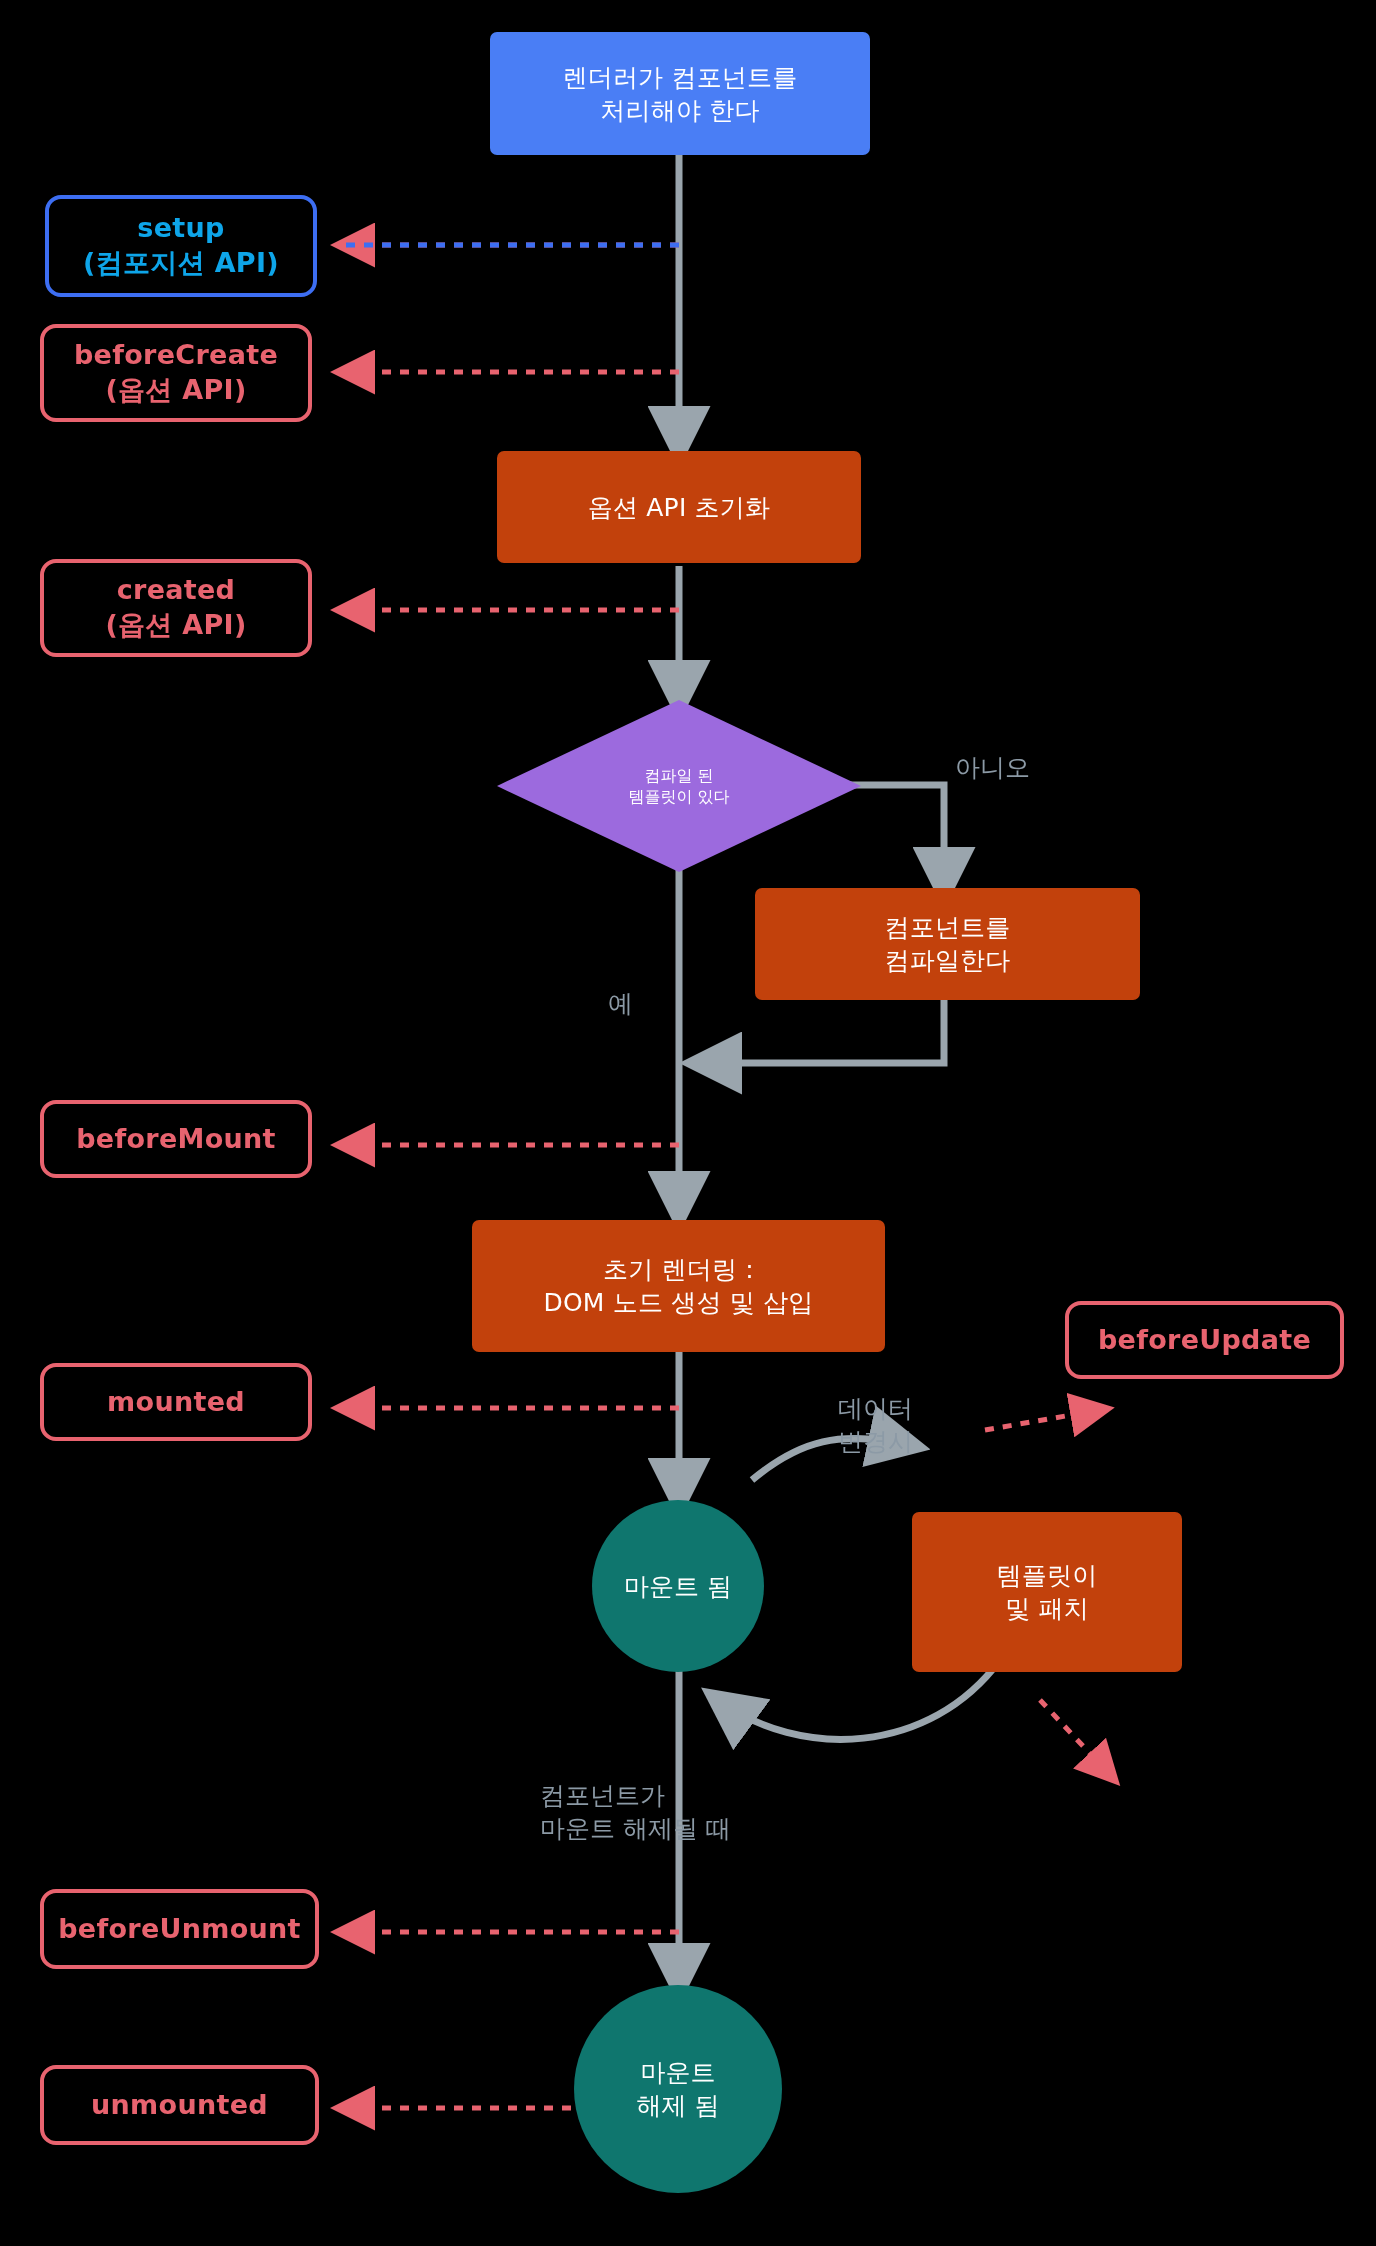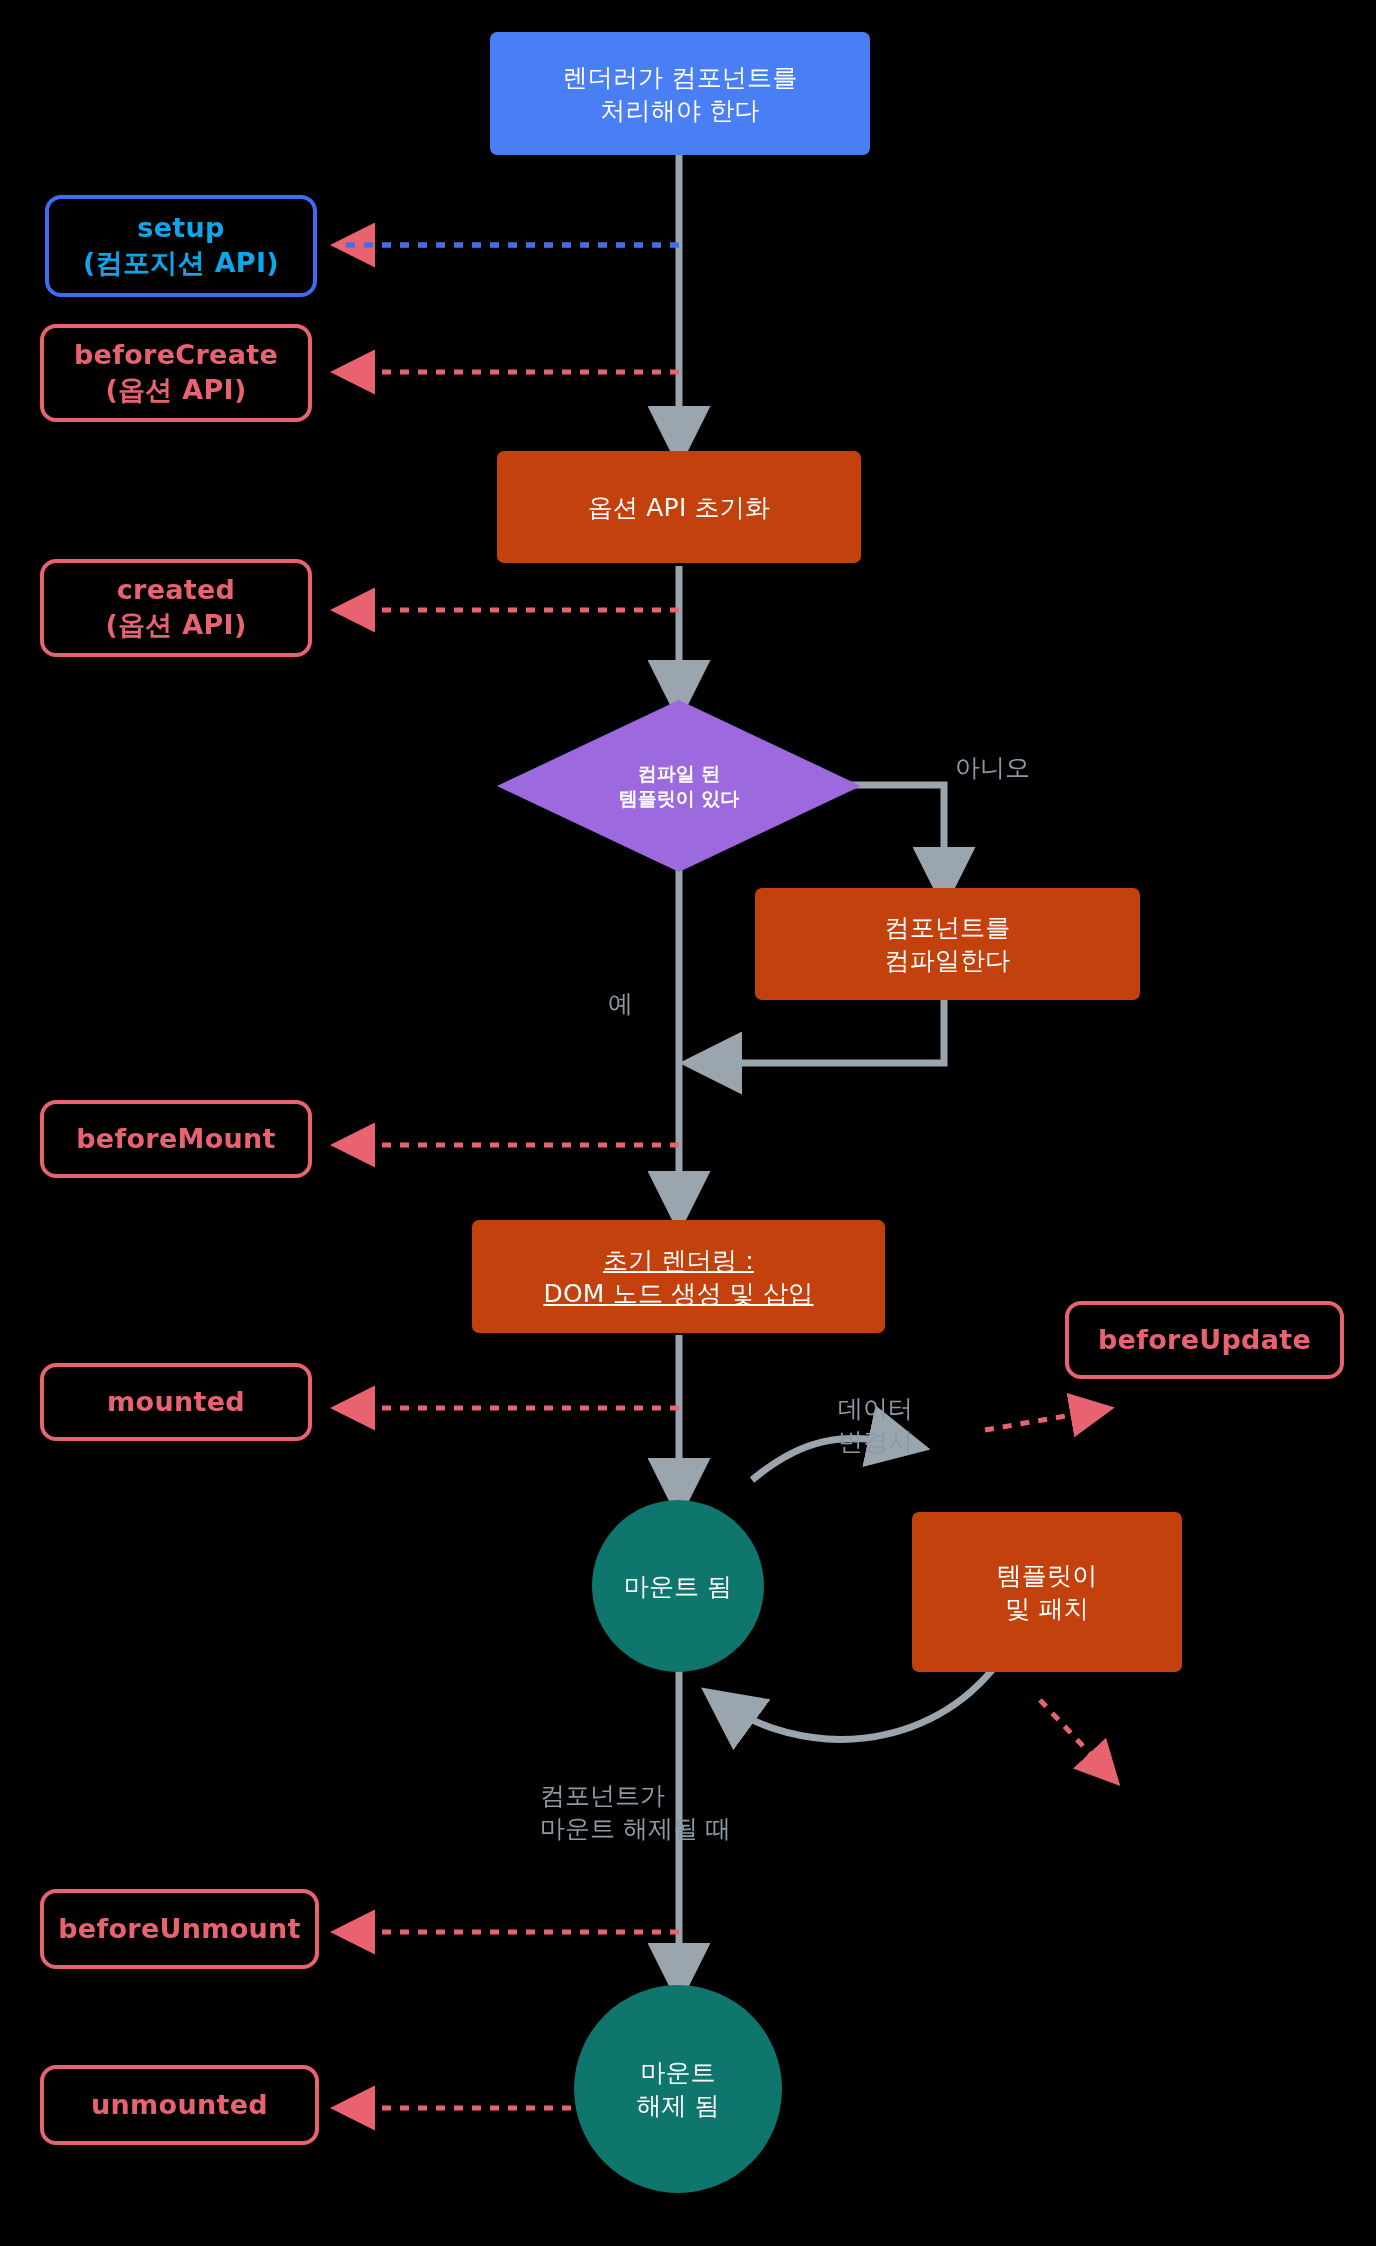--- a/index.html
+++ b/index.html
@@ -17,21 +17,21 @@
   .box{border-radius:7px;color:#ffffff;font-size:25px;letter-spacing:.2px;}
   .box.blue{background:#4a7ef5;}
   .box.green{background:#c2410c;}
 
   
   .diamond-wrap{position:absolute;}
   .diamond-shape{position:absolute;left:0;top:0;width:100%;height:100%;
      background:#9c6ade;clip-path:polygon(50% 0,100% 50%,50% 100%,0 50%);}
   .diamond-label{position:absolute;left:0;top:0;width:100%;height:100%;
      display:flex;align-items:center;justify-content:center;text-align:center;
-     color:#fff;font-size:19px;line-height:1.32;z-index:2;font-weight:bold;}
+     color:#fff;font-size:16px;line-height:1.32;z-index:2;}
 
   
   .circle{border-radius:50%;background:#0f766e;color:#fff;font-size:25px;line-height:1.32;}
 
   
   .hook{border-radius:16px;background:transparent;font-size:27px;font-weight:bold;
         line-height:1.28;letter-spacing:.3px;}
   .hook.red{border:4px solid #e8636f;color:#e8636f;}
   .hook.blue{border:4px solid #3d6ef2;color:#0ea5e9;}
 
@@ -128,21 +128,21 @@
 
   <div class="node box green" style="left:755px;top:888px;width:385px;height:112px;">
     <span style="white-space:pre-line">컴포넌트를
 컴파일한다</span>
   </div>
 
   <div class="node hook red" style="left:40px;top:1100px;width:272px;height:78px;">
     <span>beforeMount</span>
   </div>
 
-  <div class="node box green" style="left:472px;top:1220px;width:413px;height:113px;text-decoration:underline;">
+  <div class="node box green" style="left:472px;top:1220px;width:413px;height:132px;">
     <span style="white-space:pre-line">초기 렌더링 :
 DOM 노드 생성 및 삽입</span>
   </div>
 
   <div class="node hook red" style="left:40px;top:1363px;width:272px;height:78px;">
     <span>mounted</span>
   </div>
 
   <div class="node circle" style="left:592px;top:1500px;width:172px;height:172px;">
     <span style="white-space:pre-line">마운트 됨</span>

